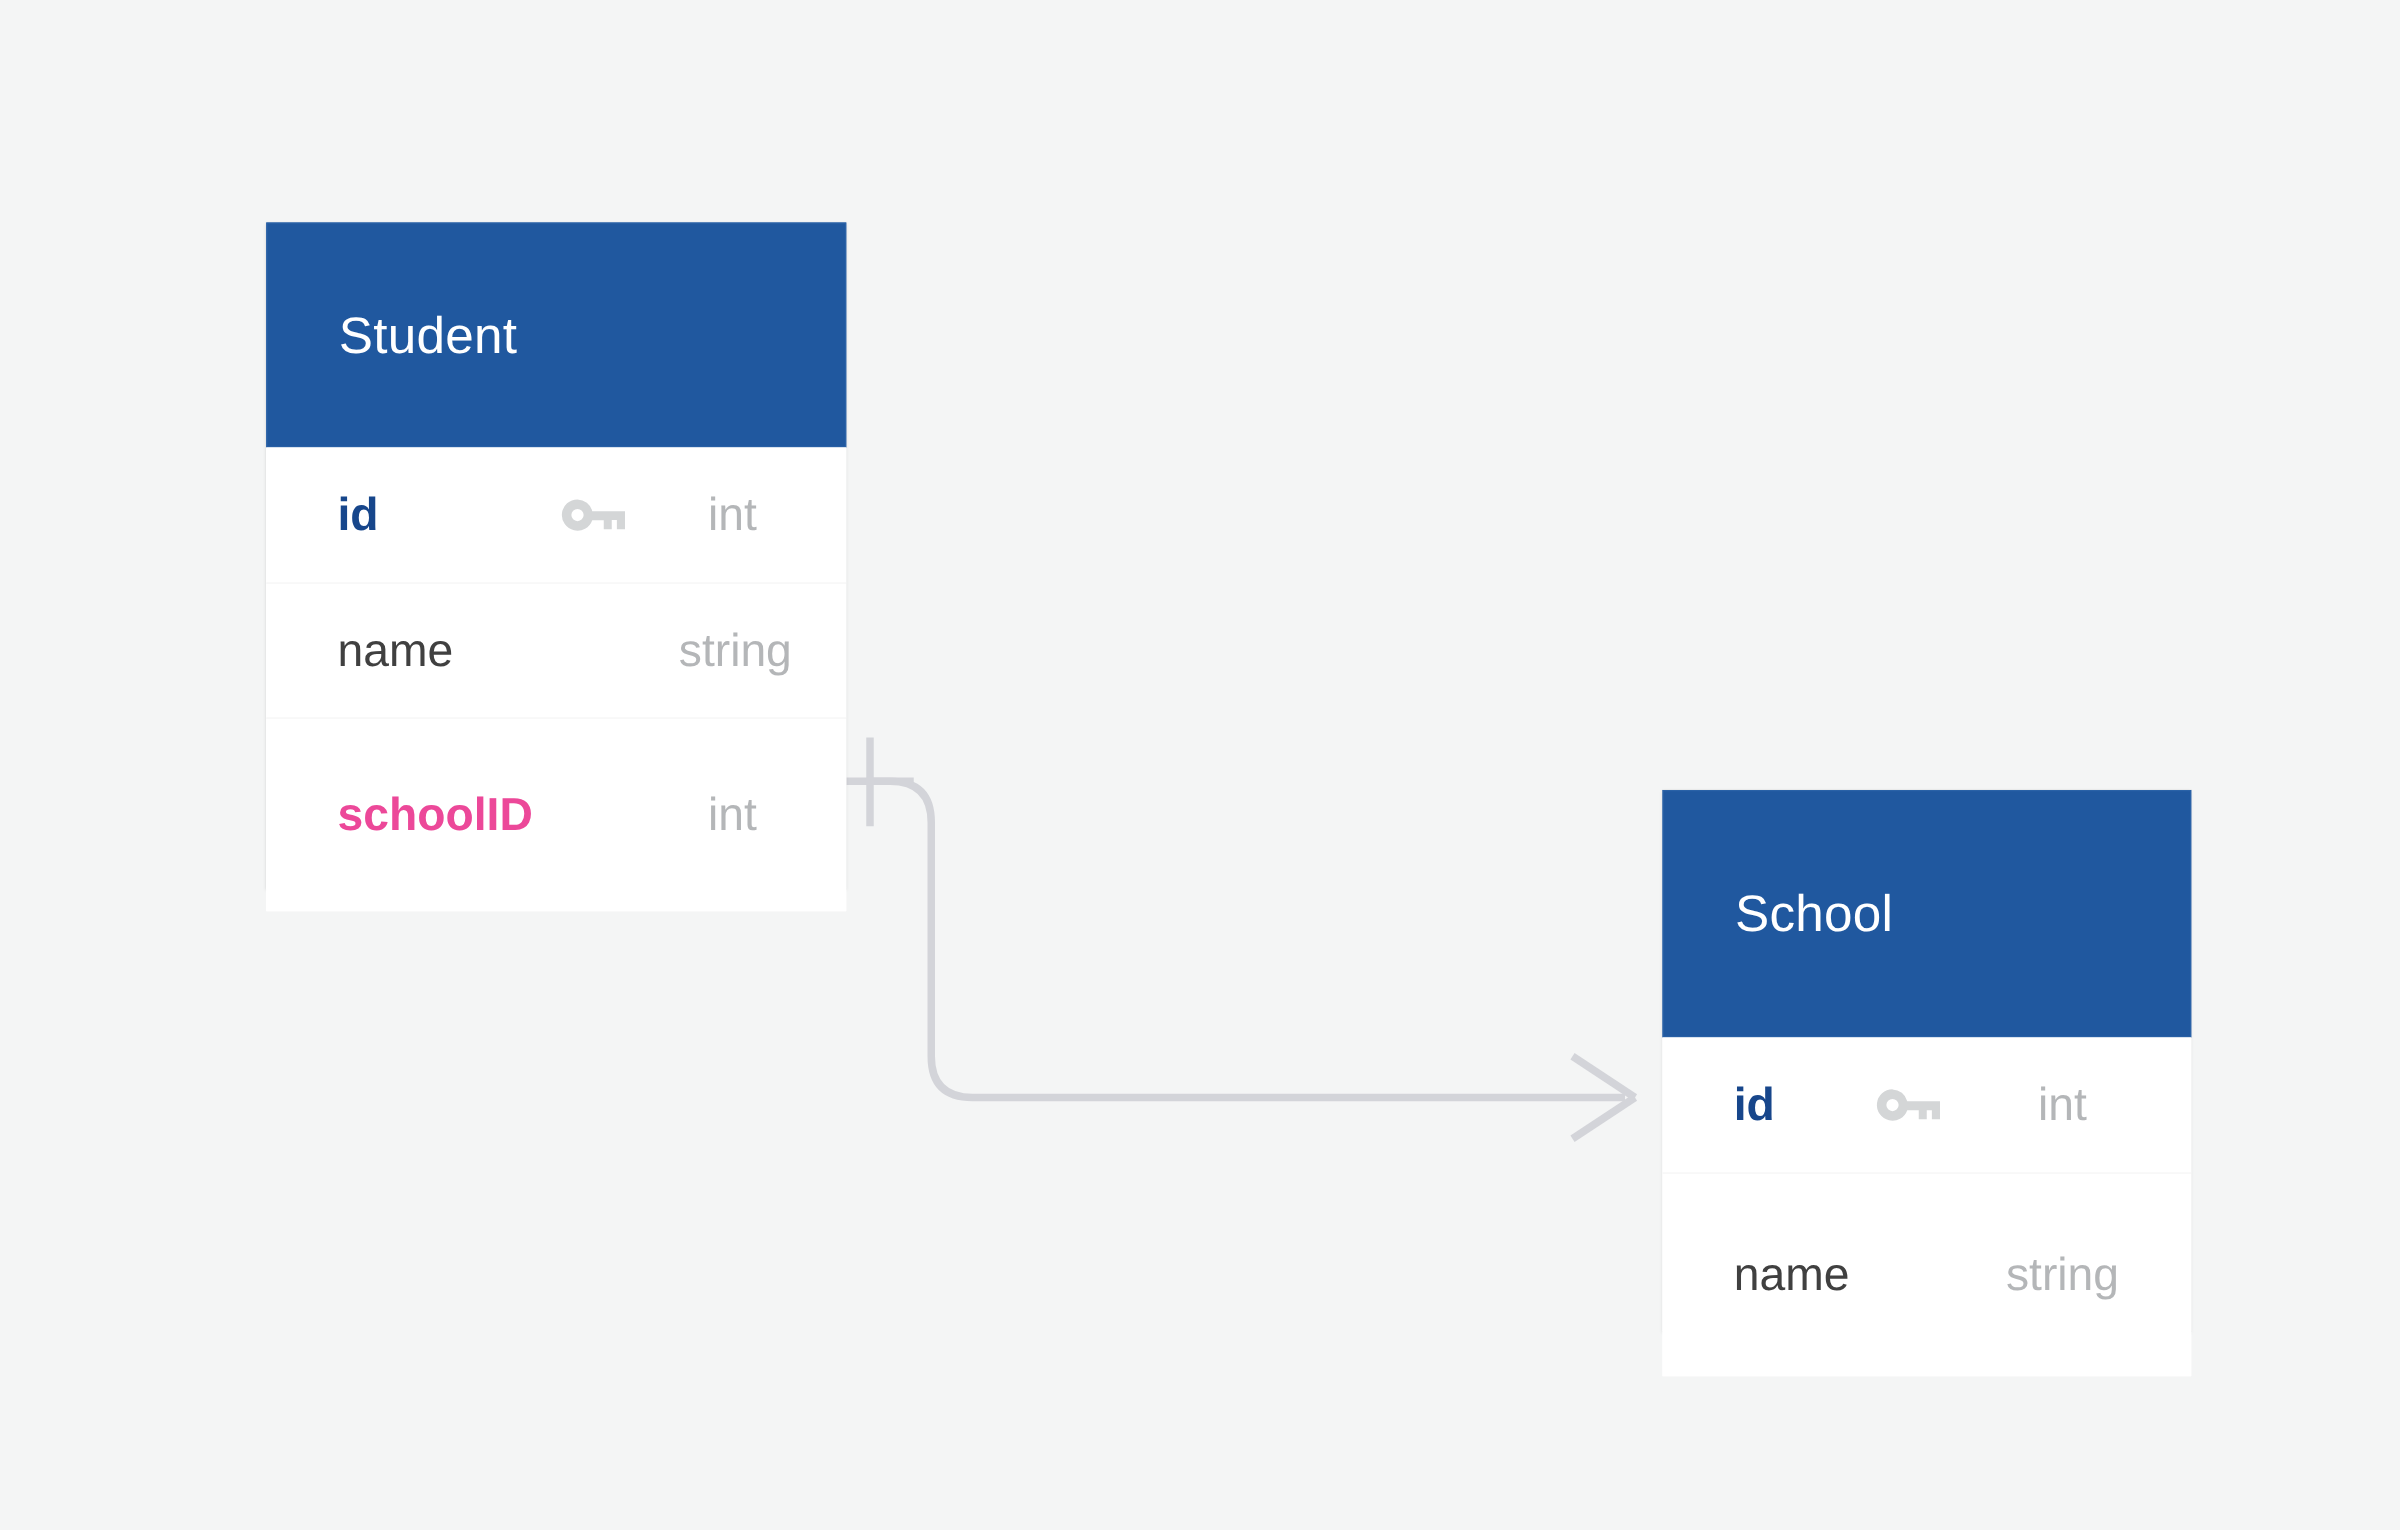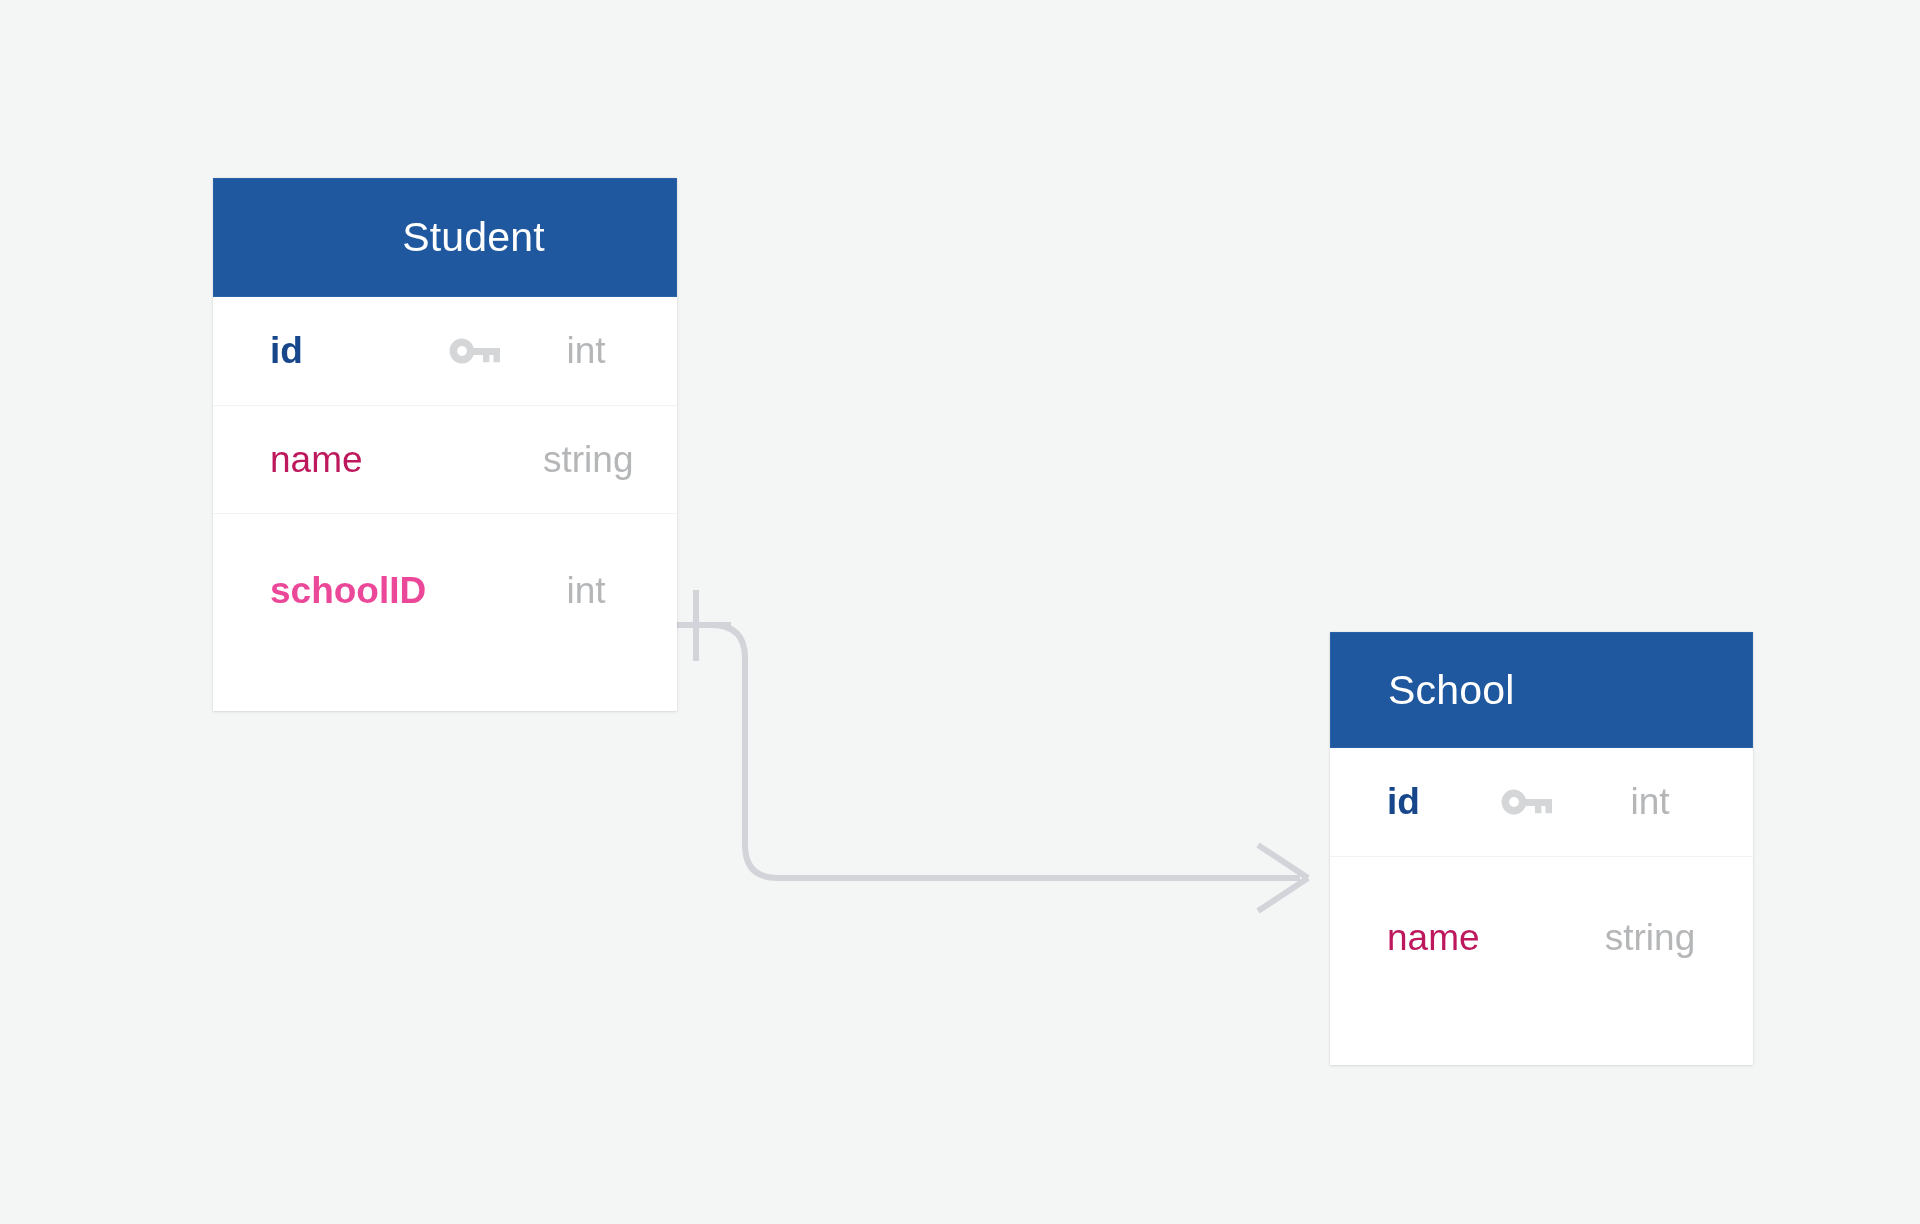--- a/index.html
+++ b/index.html
@@ -69,21 +69,21 @@
     box-sizing: border-box;
     border-bottom: 1px solid #f3f3f4;
     background: #ffffff;
     gap: 20px;
   }
   .attr-row:last-child {
     border-bottom: none;
   }
 
   .attr-name {
-    color: #be185d;
+    color: #404040;
     white-space: nowrap;
     flex: 0 0 auto;
   }
   .attr-name.is-pk {
     color: #17468b;
     font-weight: 700;
   }
   .attr-name.is-fk {
     color: #ec4899;
     font-weight: 700;
@@ -108,23 +108,22 @@
   }
 
   
   #entity-student {
     left: 213px;
     top: 178px;
     width: 464px;
     height: 533px;
   }
   #entity-student .entity-header {
-    height: 119px;
+    height: 180px;
     padding: 0 0 0 57px;
-    justify-content: center;
   }
   #entity-student .entity-title { font-size: 41px; }
   #entity-student .entity-body { height: 371px; padding: 0; }
   #entity-student .attr-row {
     height: 108px;
     padding: 0 48px 0 57px;
   }
   #entity-student .attr-row:nth-child(1) { height: 109px; }
   #entity-student .attr-row:nth-child(2) { height: 108px; }
   #entity-student .attr-row:nth-child(3) { height: 154px; border-bottom: none; }
@@ -133,21 +132,21 @@
   #entity-student .attr-icon { width: 60px; margin-right: 18px; }
 
   
   #entity-school {
     left: 1330px;
     top: 632px;
     width: 423px;
     height: 433px;
   }
   #entity-school .entity-header {
-    height: 116px;
+    height: 198px;
     padding: 0 0 0 57px;
   }
   #entity-school .entity-title { font-size: 41px; }
   #entity-school .entity-body { height: 271px; padding: 0; }
   #entity-school .attr-row {
     height: 108px;
     padding: 0 48px 0 57px;
   }
   #entity-school .attr-row:nth-child(1) { height: 109px; }
   #entity-school .attr-row:nth-child(2) { height: 162px; border-bottom: none; }

